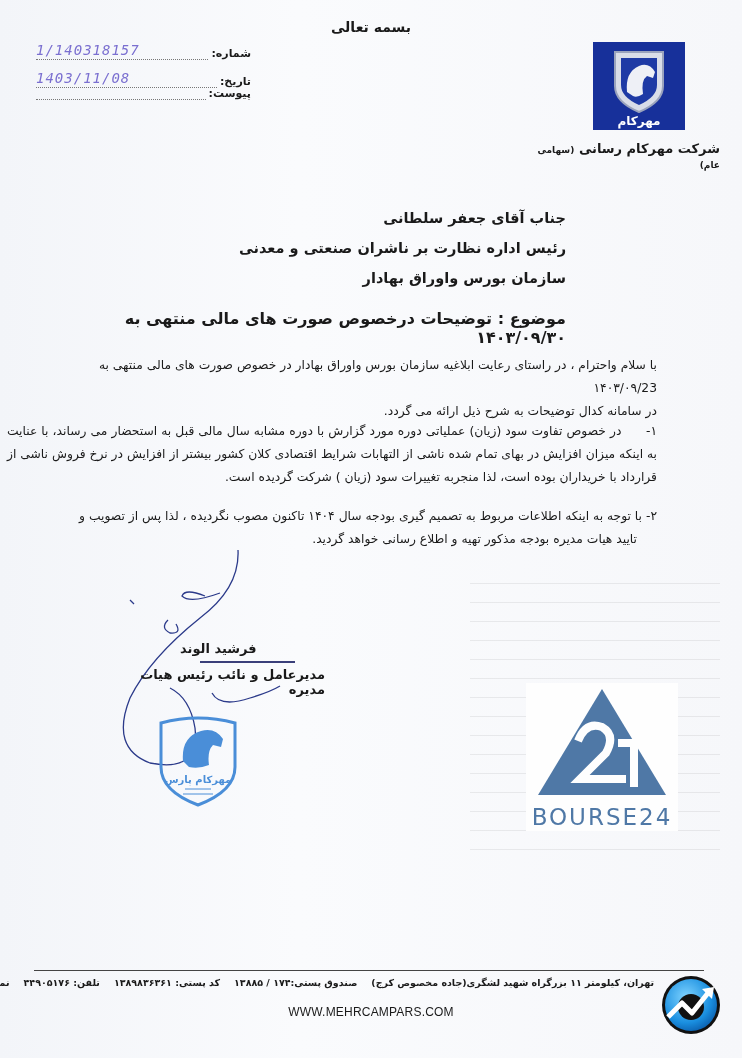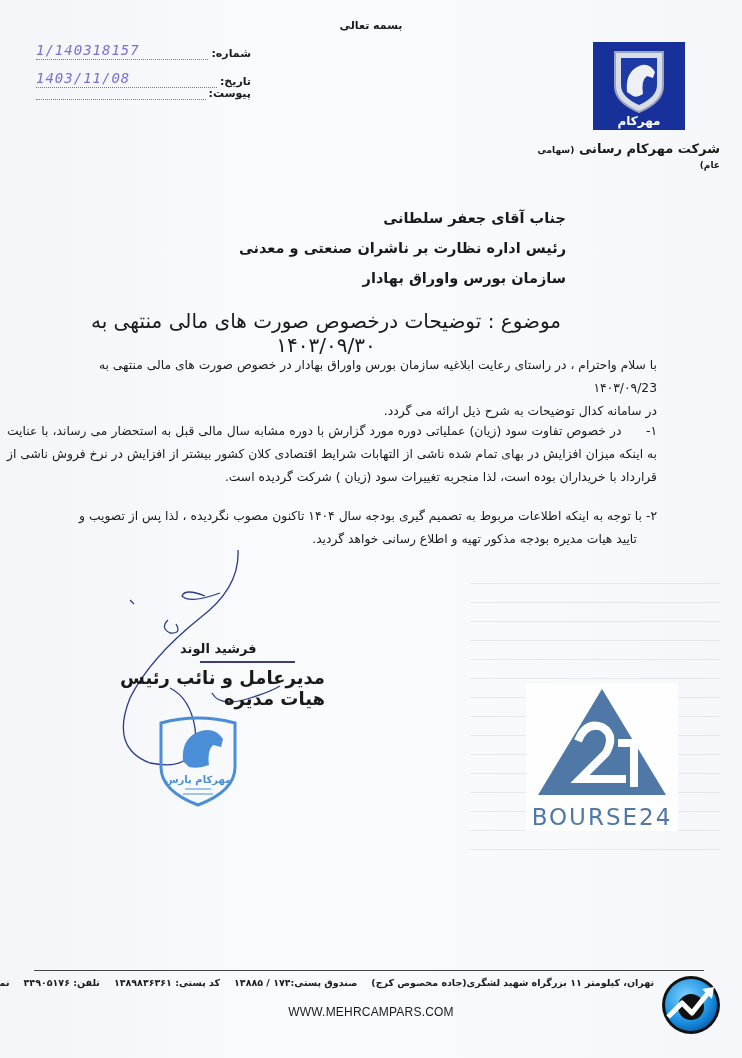--- a/index.html
+++ b/index.html
@@ -6,47 +6,47 @@
     html, body { width: 742px; height: 1058px; overflow: hidden; }
     body {
       background: #f7f8fb;
       font-family: "DejaVu Sans", sans-serif;
       color: #1a1a1a;
       position: relative;
     }
     .page { position: absolute; inset: 0; background: linear-gradient(90deg,#f3f5f9 0%,#fafbfd 40%,#f6f7fa 100%); }
     .abs { position: absolute; }
     .rtl { direction: rtl; text-align: right; unicode-bidi: plaintext; }
-    .bismillah { top: 19px; left: 0; width: 742px; text-align: center; font-size: 11px; font-weight: bold; direction: rtl; }
+    .bismillah { top: 19px; left: 0; width: 742px; text-align: center; font-size: 14px; font-weight: bold; direction: rtl; }
 
     
     .meta-row { left: 36px; width: 215px; height: 20px; display: flex; direction: rtl; align-items: flex-end; }
     .meta-label { font-size: 11px; font-weight: bold; white-space: nowrap; padding-left: 3px; }
     .meta-value { flex: 1; border-bottom: 1px dotted #777; height: 16px; position: relative; }
     .meta-hand { position: absolute; left: 0; bottom: 1px; color: #7a6fd0; font-family: "DejaVu Sans Mono", monospace; font-size: 14px; letter-spacing: 1px; direction: ltr; font-style: italic; }
 
     
     .logo-box { left: 593px; top: 42px; width: 92px; height: 88px; background: #17309a; }
     .company-name { left: 520px; top: 141px; width: 200px; font-size: 13px; font-weight: bold; }
     .company-name small { font-size: 9px; font-weight: bold; }
 
     
     .recipient { right: 176px; top: 203px; width: 350px; font-size: 14.5px; font-weight: bold; line-height: 30px; }
-    .subject { right: 176px; top: 309px; width: 480px; font-size: 20px; font-weight: normal; text-align: center; }
+    .subject { right: 176px; top: 309px; width: 480px; font-size: 16px; font-weight: bold; }
 
     .body-text { font-size: 12.3px; line-height: 23px; }
     .para1 { right: 85px; top: 354px; width: 620px; }
     .item1 { right: 85px; top: 420px; width: 650px; text-align: justify; }
     .item2 { right: 85px; top: 505px; width: 660px; }
     .item2 .l2 { padding-right: 20px; }
 
     
     .signer-name { left: 180px; top: 641px; width: 140px; font-size: 13px; font-weight: bold; text-align: left; }
     .signer-line { left: 200px; top: 661px; width: 95px; border-bottom: 2px solid #3a3f7a; }
-    .signer-title { left: 110px; top: 667px; width: 215px; font-size: 18px; font-weight: bold; text-align: right; direction: rtl; }
+    .signer-title { left: 110px; top: 667px; width: 215px; font-size: 13px; font-weight: bold; text-align: right; direction: rtl; }
     .signature-svg { left: 90px; top: 548px; }
     .stamp { left: 155px; top: 715px; width: 86px; height: 92px; }
 
     .bourse-logo { left: 478px; top: 683px; width: 152px; height: 148px; background: #fefefe; margin-left: 48px; }
 
     
     .footer-rule { left: 34px; top: 970px; width: 670px; border-top: 1px solid #444; }
     .footer-address { left: 34px; top: 977px; width: 620px; font-size: 9.5px; font-weight: bold; white-space: nowrap; display: flex; direction: rtl; gap: 14px; justify-content: flex-start; }
     .footer-url { left: 0; top: 1005px; width: 742px; text-align: center; font-size: 12px; font-weight: normal; font-family: "Liberation Sans", sans-serif; letter-spacing: 0.2px; }
     .badge { left: 660px; top: 973px; width: 62px; height: 64px; }

